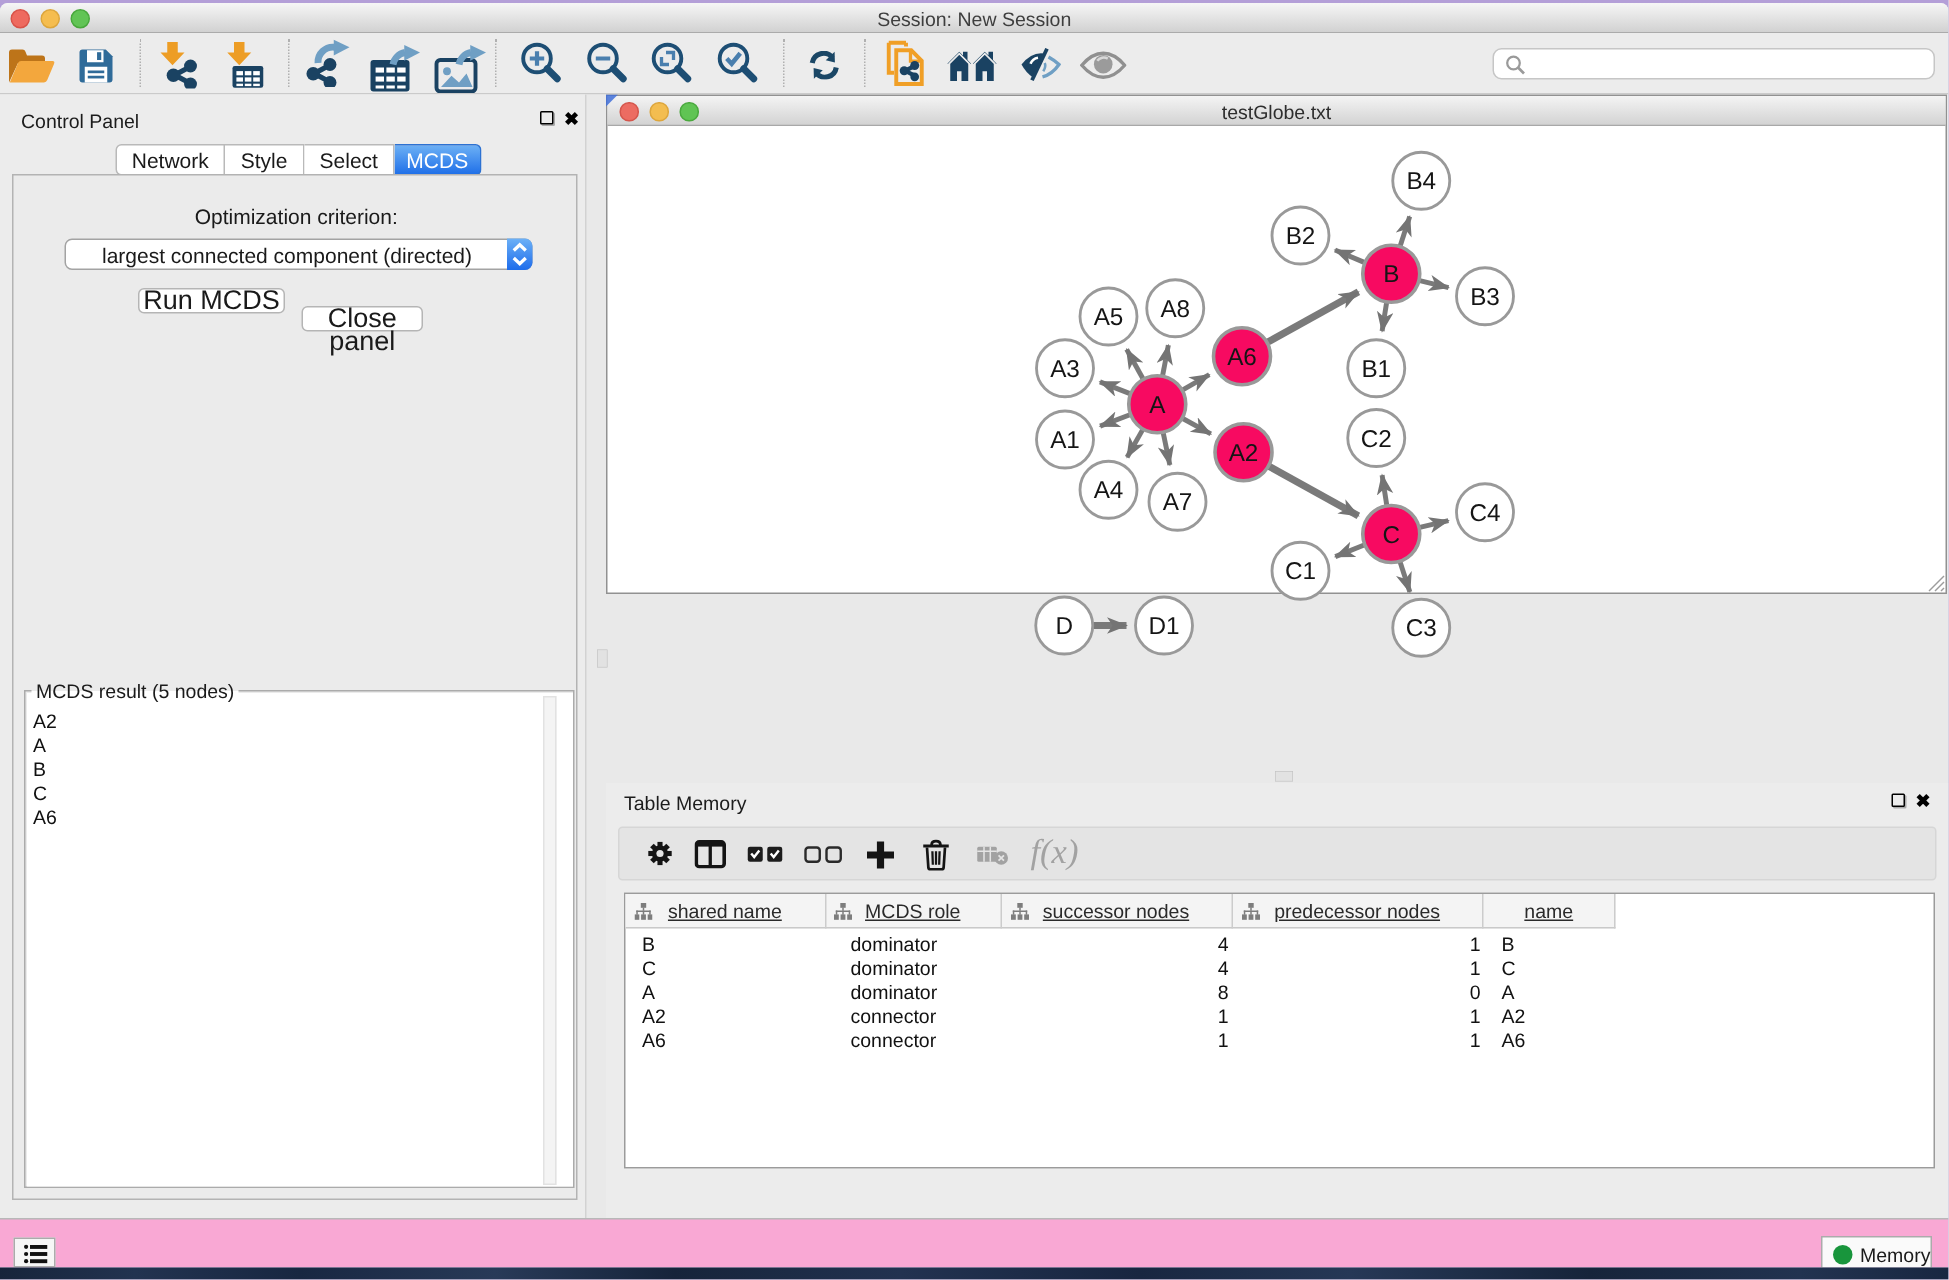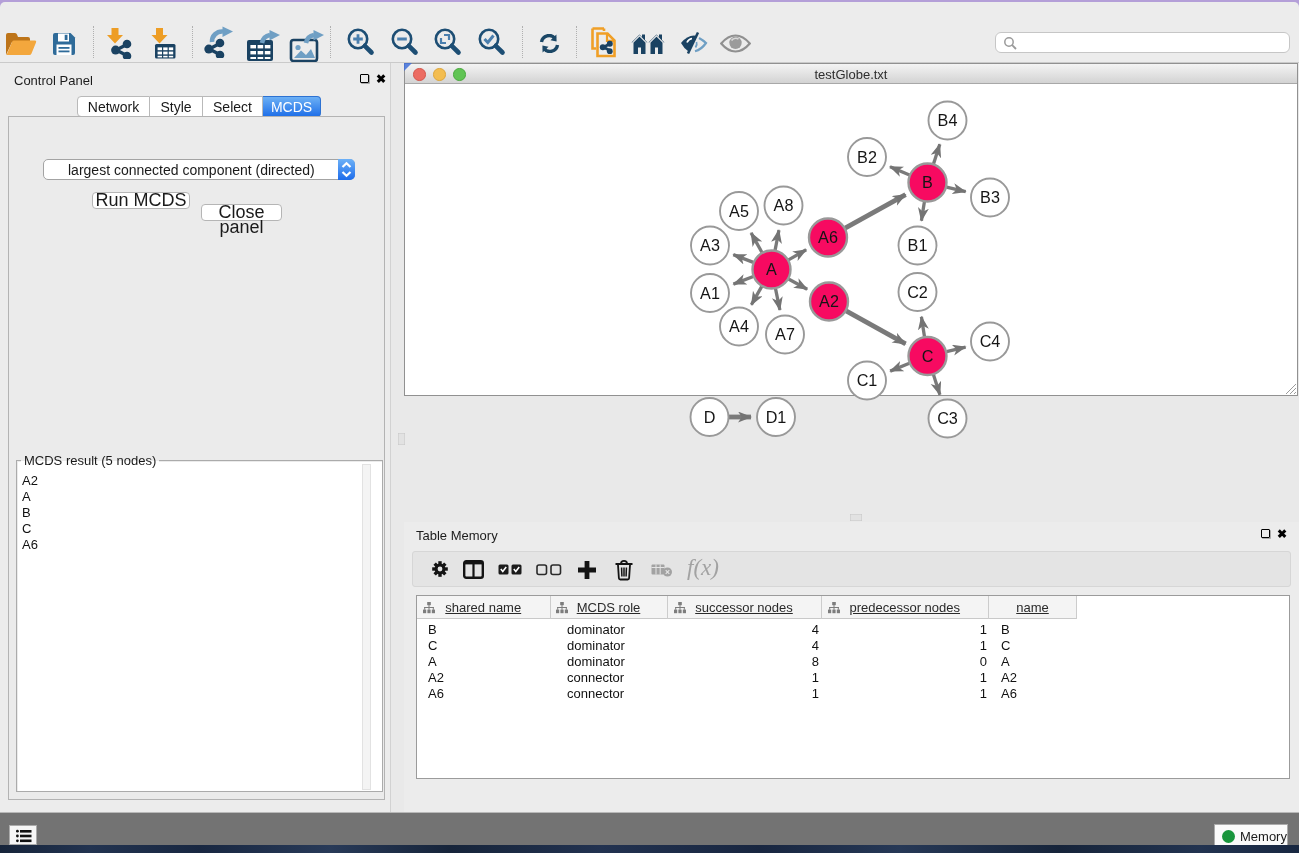--- a/index.html
+++ b/index.html
@@ -25,21 +25,21 @@
 .optlabel { position:absolute; left:0; width:377px; top:19px; text-align:center; font-size:14px; color:#1a1a1a; }
 .dropdown { position:absolute; left:34px; top:42px; width:312px; height:21px; background:#fff; border:1px solid #a3a3a3; border-radius:5px; }
 .dropdown .txt { position:absolute; left:12px; top:2px; font-size:14px; color:#1a1a1a;margin-left:12px; }
 .spinner { position:absolute; right:-1px; top:-1px; width:17px; height:21px; background:linear-gradient(#6db1f7,#1d6ceb); border-radius:0 5px 5px 0; }
 .btn { position:absolute; height:17px; background:#fff; border:1px solid #b5b5b5; border-radius:4px; font-size:18px; color:#1a1a1a; text-align:center; line-height:15px; }
 .fieldset { position:absolute; left:7px; top:343px; width:367px; height:332px; border:1px solid #ababab; }
 .fieldset .legend { position:absolute; left:4px; top:-8px; background:linear-gradient(#ebebeb 0 8px,#ffffff 8px); padding:0 3px; font-size:13px; color:#1a1a1a; }
 .fieldset .list { position:absolute; left:1px; top:1px; width:364px; height:329px; background:#fff; }
 .fieldset .sb { position:absolute; right:11px; top:2px; width:9px; height:326px; background:#f4f4f4; border:1px solid #e2e2e2; }
 .fieldset .list .li { font-size:13px; color:#111; padding-left:4px; height:16px; line-height:16px; }
-.statusbar { position:absolute; left:0; top:810px; width:1299px; height:33px; background:#737373; border-top:1px solid #b8b8b8; }
+.statusbar { position:absolute; left:0; top:810px; width:1299px; height:33px; background:#f9a8d4; border-top:1px solid #b8b8b8; }
 .sbtn { position:absolute; background:#fff; border:1px solid #ababab; border-radius:4px; }
 .bottomstrip { position:absolute; left:0; top:845px; width:1299px; height:8px; background:linear-gradient(90deg,#16243a 0,#223350 90px,#182741 200px,#283a58 330px,#16243a 450px,#223250 600px,#182640 760px,#263856 900px,#16243a 1060px,#223350 1200px,#182741 1299px); }
 .gwin { position:absolute; left:404px; top:0px; width:894px; height:333px; border:1px solid #919191; background:#fff;padding-left:19px; }
 .gtitle { position:absolute; left:0; top:0; width:892px; height:20px; background:linear-gradient(#f4f4f4,#d3d3d3); border-bottom:1px solid #a8a8a8; }
 .gtitle .t { position:absolute; left:0; right:0; top:3px; text-align:center; font-size:13px; color:#2e2e2e; }
 .gtl { position:absolute; top:4px; width:12.5px; height:12.5px; border-radius:50%; }
 .graph { position:absolute; left:0; top:21px; }
 .grip { position:absolute; right:0px; bottom:0px; width:13px; height:13px; }
 .tpanel { position:absolute; left:404px; top:459px; width:895px; height:290px; background:#ececec; }
 .ttoolbar { position:absolute; left:8px; top:29px; width:879px; height:36px; background:#e4e4e4; border:1px solid #d6d6d6; border-radius:3px;padding-left:36px; }
@@ -49,20 +49,26 @@
 .thcell .lbl { position:absolute; left:0; right:0; top:4px; text-align:center; font-size:13px; color:#2a2a2a;text-decoration:underline; }
 .trow { position:absolute; font-size:13px; color:#111; height:16px; line-height:16px; }
 .btabs { position:absolute; left:268.5px; top:268px; height:21px; display:flex; }
 .btab { height:21px; line-height:20px; background:#fff; border:1px solid #b0b0b0; border-left:none; font-size:14px; color:#1a1a1a; text-align:center; }
 .btab.first { border-left:1px solid #b0b0b0; border-radius:4px 0 0 4px; }
 .btab.last { border-radius:0 4px 4px 0; }
 .btab.sel { background:linear-gradient(#5ea7f3,#2b7de9); color:#fff; border-color:#3c80d8; border-radius:4px 0 0 4px; }
 </style></head>
 <body>
 <div class="app">
+ <div class="titlebar">
+  <div class="tl" style="left:6.5px;background:#ee6a5f;border:0.5px solid #d95349;"></div>
+  <div class="tl" style="left:26.5px;background:#f5bd4f;border:0.5px solid #dda63c;"></div>
+  <div class="tl" style="left:46.5px;background:#61c455;border:0.5px solid #48a83c;"></div>
+  <div class="title">Session: New Session</div>
+ </div>
  <div class="toolbar">
   <div class="tsep" style="left:93px;"></div>
   <div class="tsep" style="left:192px;"></div>
   <div class="tsep" style="left:330px;"></div>
   <div class="tsep" style="left:522px;"></div>
   <div class="tsep" style="left:576px;"></div>
   <svg class="abs" style="left:4px;top:8px;" width="33" height="28" viewBox="0 0 33 28">
    <path d="M2,25 L2,5 Q2,3 4,3 L11,3 Q12.5,3 13,4.5 L14,7 L24,7 Q26,7 26,9 L26,12 L8,12 Z" fill="#bd7419"></path>
    <path d="M2.5,25 L8,12 Q8.6,10.6 10,10.6 L31,10.6 Q32.8,10.6 32,12.6 L27.5,23.4 Q26.9,25 25.3,25 Z" fill="#f3a73d"></path>
   </svg>
@@ -207,20 +213,21 @@
    <h1 style="left:14px;top:10px;">Control Panel</h1>
    <div class="wbtn-sq" style="left:360px;top:11px;"></div>
    <div class="wbtn-x" style="left:376px;top:9px;">✖</div>
    <div class="tabs">
     <div class="tab first" style="width:73px;">Network</div>
     <div class="tab" style="width:53px;">Style</div>
     <div class="tab" style="width:60px;">Select</div>
     <div class="tab sel" style="width:58px;">MCDS</div>
    </div>
    <div class="cbox">
+    <div class="optlabel">Optimization criterion:</div>
     <div class="dropdown">
      <div class="txt">largest connected component (directed)</div>
      <div class="spinner">
       <svg width="17" height="21" viewBox="0 0 17 21">
                 <path d="M4.5,8 L8.5,4.2 L12.5,8" fill="none" stroke="#fff" stroke-width="2.2"></path>
                 <path d="M4.5,13 L8.5,16.8 L12.5,13" fill="none" stroke="#fff" stroke-width="2.2"></path>
               </svg>
      </div>
     </div>
     <div class="btn" style="left:83px;top:75px;width:98px;">Run MCDS</div>

